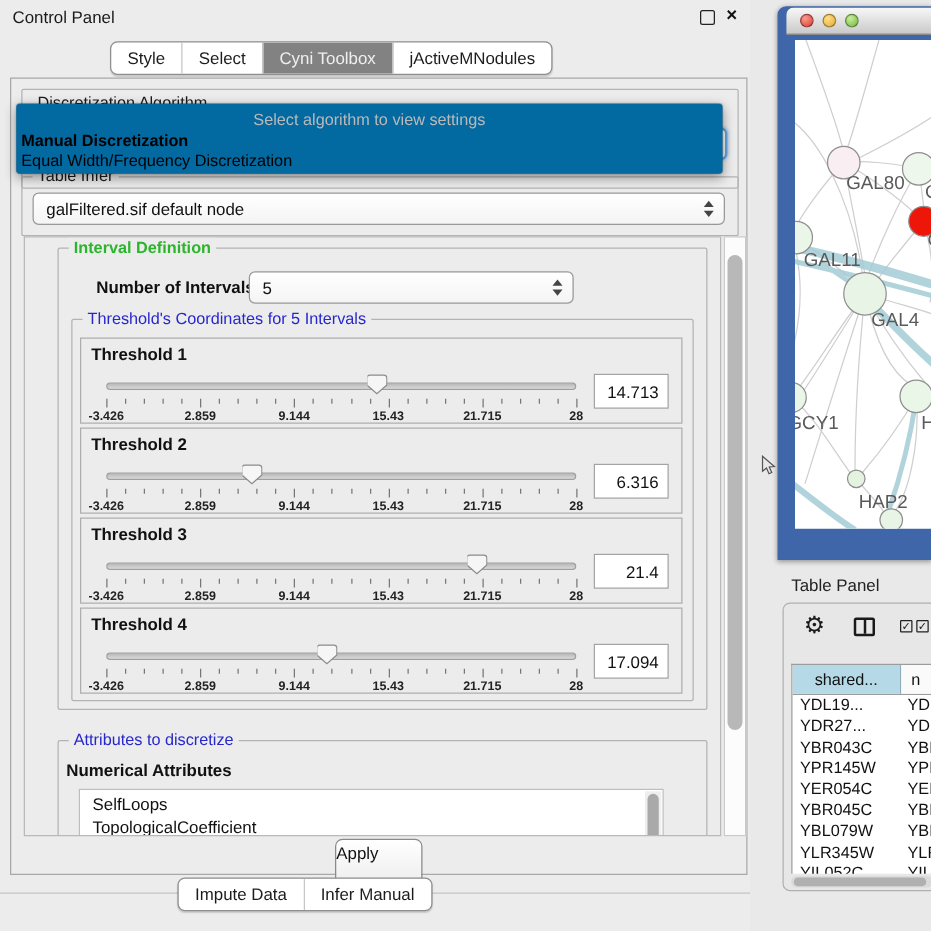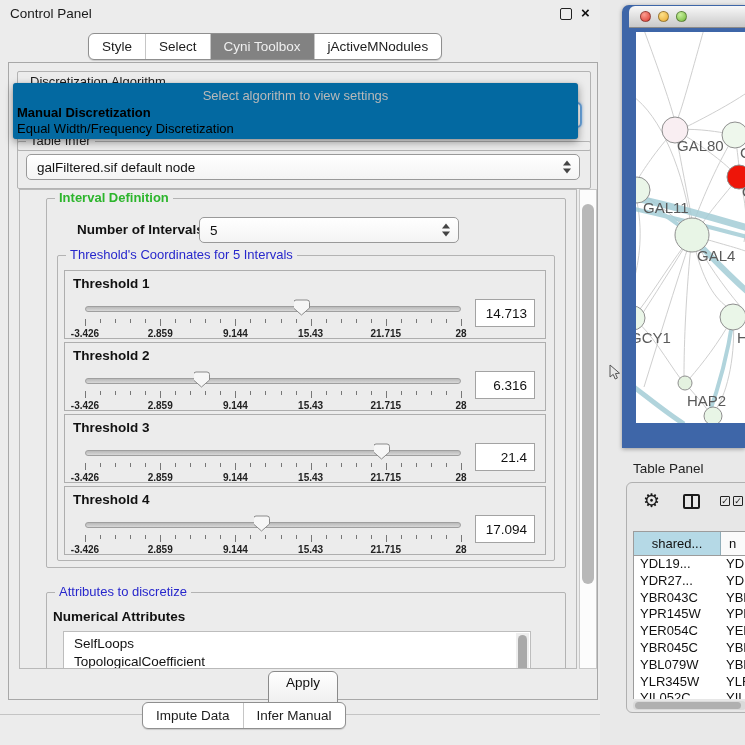--- a/index.html
+++ b/index.html
@@ -57,21 +57,21 @@
   .ticklabels{position:absolute;left:0;right:0;top:31px;height:12px;}
   .ticklabels span{position:absolute;transform:translateX(-50%);font-size:10px;font-weight:bold;color:#222;white-space:nowrap;}
   .vbox{position:absolute;left:410px;top:28px;width:60px;height:28px;background:#fff;border:1px solid #a3a3a3;font-size:13.5px;color:#111;text-align:right;line-height:28px;padding-right:7px;box-sizing:border-box;}
 
   .attr-list{position:absolute;left:16px;top:38px;width:468px;height:96px;background:#fff;border:1px solid #bdbdbd;box-sizing:border-box;}
   .attr-item{padding-left:10px;font-size:13.5px;line-height:17.5px;color:#111;white-space:nowrap;}
   .attr-list .pad{height:3px;}
   .list-scroll{position:absolute;right:1px;top:1px;width:13px;bottom:1px;background:#eeeeee;}
   .list-thumb{position:absolute;left:2px;top:2px;width:9px;height:48px;background:#a9a9a9;border-radius:5px;}
 
-  .apply-btn{position:absolute;left:259px;top:608px;width:70px;height:40px;background:linear-gradient(#ffffff,#ececec);border:1px solid #8a8a8a;border-radius:6px;font-size:13.5px;color:#111;text-align:center;line-height:21px;box-sizing:border-box;}
+  .apply-btn{position:absolute;left:259px;top:608px;width:70px;height:40px;background:linear-gradient(#ffffff,#ececec);border:1px solid #8a8a8a;border-radius:6px;font-size:13.5px;color:#111;line-height:21px;box-sizing:border-box;}
 
   
   .net-window{position:absolute;left:622px;top:5px;width:123px;height:443px;background:#3e66a8;border-radius:7px 0 0 0;box-shadow:0 1px 4px rgba(0,0,0,.35);}
   .net-titlebar{position:absolute;left:7px;top:1px;right:0;height:22px;background:linear-gradient(#f8f8f8,#c9c9c9);border-bottom:1px solid #8a8a8a;border-radius:6px 0 0 0;display:flex;align-items:center;padding-left:11px;gap:7px;box-sizing:border-box;}
   .light{width:11px;height:11px;border-radius:50%;border:1px solid rgba(0,0,0,.35);box-sizing:border-box;}
   .light.red{background:radial-gradient(circle at 35% 30%,#fa9d90,#dd3a30);}
   .light.yellow{background:radial-gradient(circle at 35% 30%,#fce08a,#e8a930);}
   .light.green{background:radial-gradient(circle at 35% 30%,#c8ef9e,#72ba39);}
   .net-canvas{position:absolute;left:14px;top:27px;width:111px;height:391px;background:#fff;overflow:hidden;}
 

